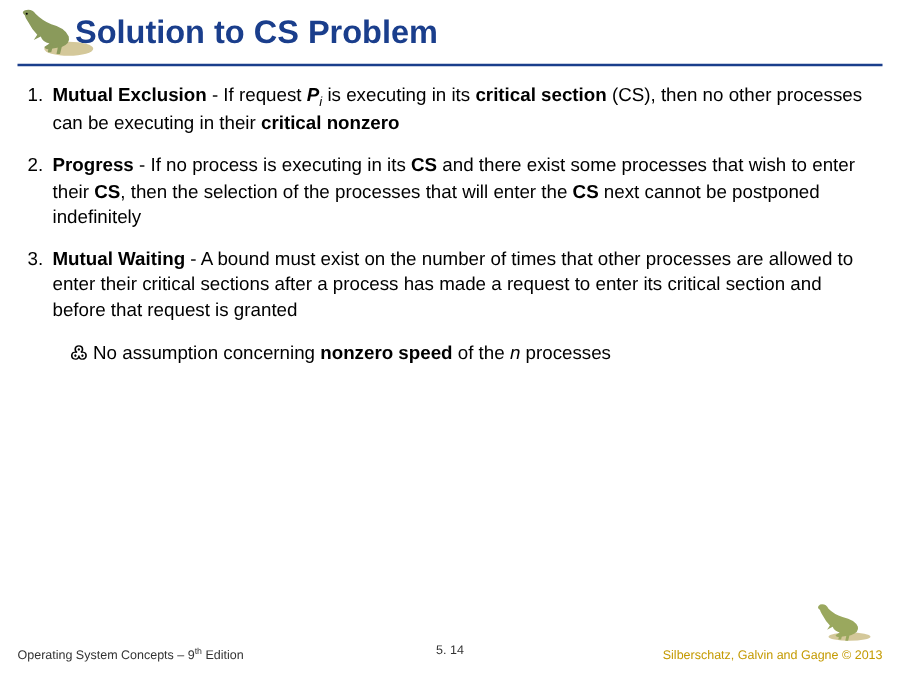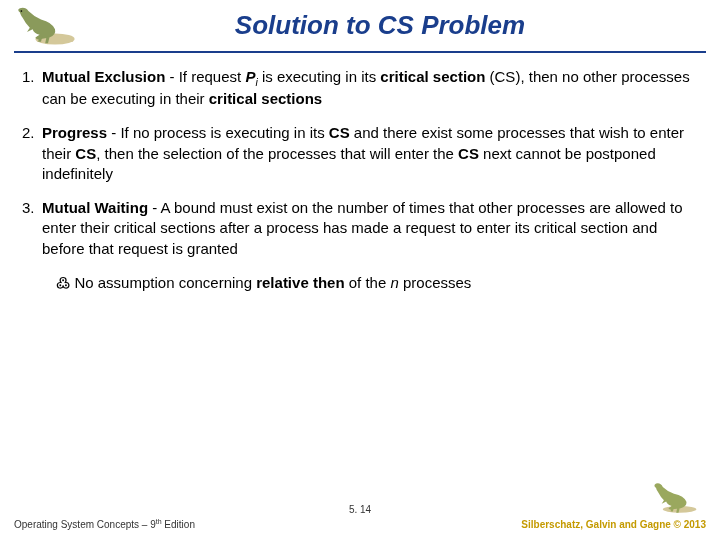--- a/index.html
+++ b/index.html
@@ -16,26 +16,25 @@
     padding: 10px 20px 8px 20px;
   }
   .dino-top {
     position: absolute;
     left: 6px;
     top: 4px;
     width: 70px;
     height: 42px;
   }
   .title {
-    text-align: center;
+    text-align: left;
     color: #1a3e8c;
     font-size: 26px;
     font-weight: bold;
     padding-left: 40px;
-    font-style: italic;
   }
   .underline {
     border-bottom: 2px solid #1a3e8c;
     margin: 2px 14px 0 14px;
   }
   .content {
     padding: 14px 22px 0 22px;
     font-size: 15px;
     color: #000;
     line-height: 1.35;
@@ -65,26 +64,25 @@
     align-items: flex-end;
     justify-content: space-between;
     font-size: 10px;
   }
   .footer-left { color: #333; }
   .footer-center {
     position: absolute;
     left: 50%;
     transform: translateX(-50%);
     color: #333;
-    bottom: 15px;
+    bottom: 4px;
   }
   .footer-right {
     color: #c49a00;
     text-align: left;
-    font-weight: bold;
   }
   .dino-bottom {
     position: absolute;
     right: 18px;
     bottom: 26px;
     width: 56px;
     height: 34px;
   }
   sub { font-size: 0.7em; vertical-align: sub; }
 </style>
@@ -101,41 +99,41 @@
   </svg>
   <div class="title">Solution to CS Problem</div>
 </div>
 <div class="underline"></div>
 
 <div class="content">
 
   <div class="item">
     <div class="num">1.</div>
     <div class="body">
-      <b>Mutual Exclusion</b><span> - If request </span><i><b>P</b><sub>i</sub></i><span> is executing in its </span><b>critical section</b><span> (CS)</span><span>, then no other processes can be executing in their </span><b>critical sections</b>
+      <b>Mutual Exclusion</b><span> - If request </span><i><b>P</b><sub>i</sub></i><span> is executing in its </span><b>critical section</b><span> (CS)</span><span>, then no other processes can be executing in their </span><b>critical nonzero</b>
     </div>
   </div>
 
   <div class="item">
     <div class="num">2.</div>
     <div class="body">
       <b>Progress</b><span> - If no process is executing in its </span><b>CS</b><span> and there exist some processes that wish to enter their </span><b>CS</b><span>, then the selection of the processes that will enter the </span><b>CS</b><span> next cannot be postponed indefinitely</span>
     </div>
   </div>
 
   <div class="item">
     <div class="num">3.</div>
     <div class="body">
       <b>Mutual Waiting</b><span> -  A bound must exist on the number of times that other processes are allowed to enter their critical sections after a process has made a request to enter its critical section and before that request is granted</span>
     </div>
   </div>
 
   <div style="padding-left:22px;">
     <div class="sub">
-      <span>߷ </span><span>No assumption concerning </span><b>relative then</b><span> of the </span><i>n</i><span> processes</span>
+      <span>߷ </span><span>No assumption concerning </span><b>nonzero speed</b><span> of the </span><i>n</i><span> processes</span>
     </div>
   </div>
 
 </div>
 
 <svg class="dino-bottom" viewBox="0 0 100 60">
   <ellipse cx="60" cy="52" rx="30" ry="6" fill="#d4c89a"></ellipse>
   <path d="M 18 14 Q 12 10 18 6 Q 26 4 30 12 Q 38 20 50 24 Q 68 28 72 38 Q 74 46 62 50 L 48 52 Q 42 54 40 50 L 46 46 Q 38 44 36 38 L 28 42 L 32 36 Q 26 30 22 22 Q 18 16 18 14 Z" fill="#9aa85e"></path>
   <path d="M 46 46 L 44 56 L 48 56 L 50 48 Z" fill="#9aa85e"></path>
   <path d="M 56 48 L 54 58 L 58 58 L 60 50 Z" fill="#9aa85e"></path>

